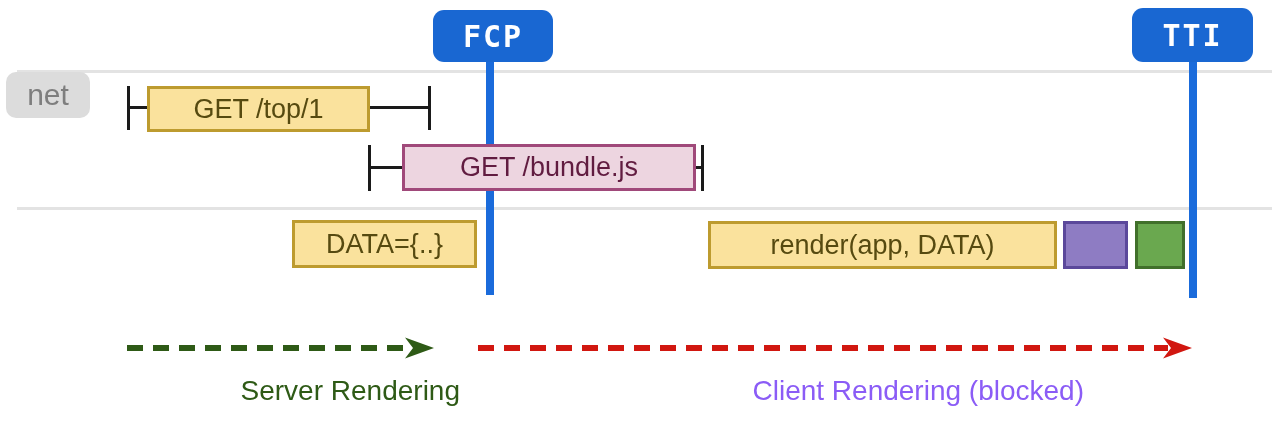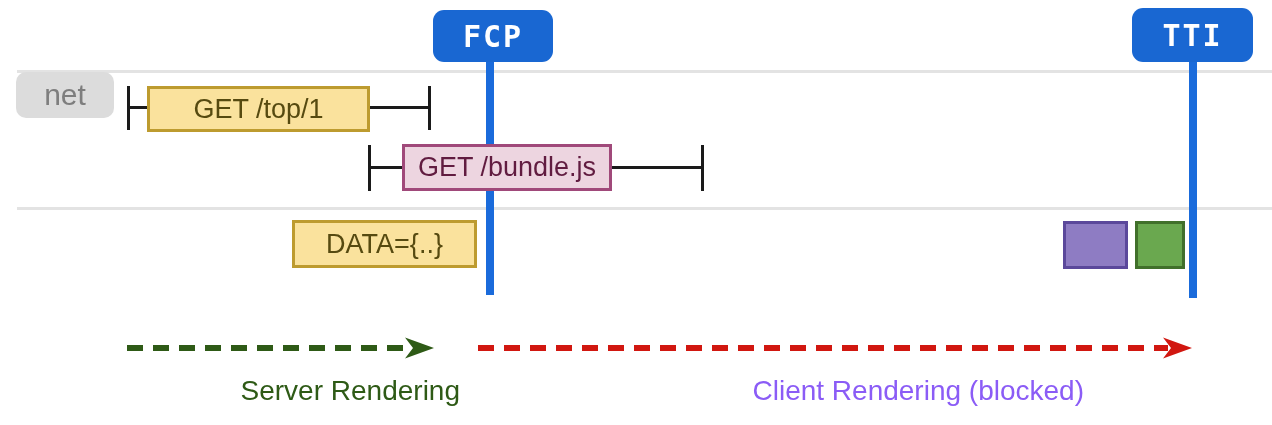--- a/index.html
+++ b/index.html
@@ -100,43 +100,46 @@
   .phase-label.client { color: #8b5cf6; }
 </style>
 </head>
 <body>
 
 <div class="canvas">
 
   <div class="track-line" style="top:70px"></div>
   <div class="track-line" style="top:207px"></div>
 
-  <div class="track-label" style="left:16px; top:72px; width:98px; height:46px">
+  <div class="track-label" style="left:6px; top:72px; width:84px; height:46px">
     <span>net</span>
   </div>
 
   <div class="vline" style="left:486px; top:62px; height:233px"></div>
   <div class="vline" style="left:1189px; top:60px; height:238px"></div>
 
   <div class="whisker-h" style="left:127px; top:106px; width:302px"></div>
   <div class="whisker-cap" style="left:127px; top:86px;  height:44px"></div>
   <div class="whisker-cap" style="left:428px; top:86px;  height:44px"></div>
   <div class="box yellow" style="left:147px; top:86px; width:223px; height:46px">
     <span>GET /top/1</span>
   </div>
 
   <div class="whisker-h" style="left:368px; top:166px; width:336px"></div>
   <div class="whisker-cap" style="left:368px; top:145px; height:46px"></div>
   <div class="whisker-cap" style="left:701px; top:145px; height:46px"></div>
-  <div class="box pink" style="left:402px; top:144px; width:210px; height:47px">
+  <div class="box pink" style="left:402px; top:144px; width:294px; height:47px">
     <span>GET /bundle.js</span>
   </div>
 
   <div class="box yellow" style="left:292px; top:220px; width:185px; height:48px">
     <span>DATA={..}</span>
+  </div>
+  <div class="box yellow" style="left:708px; top:221px; width:349px; height:48px">
+    <span>render(app, DATA)</span>
   </div>
   <div class="box purple" style="left:1063px; top:221px; width:65px; height:48px"></div>
   <div class="box green" style="left:1135px; top:221px; width:50px; height:48px"></div>
 
   <div class="badge" style="left:1132px; top:8px; width:121px; height:54px">
     <span>TTI</span>
   </div>
   <div class="badge" style="left:433px; top:10px; width:120px; height:52px">
     <span>FCP</span>
   </div>

